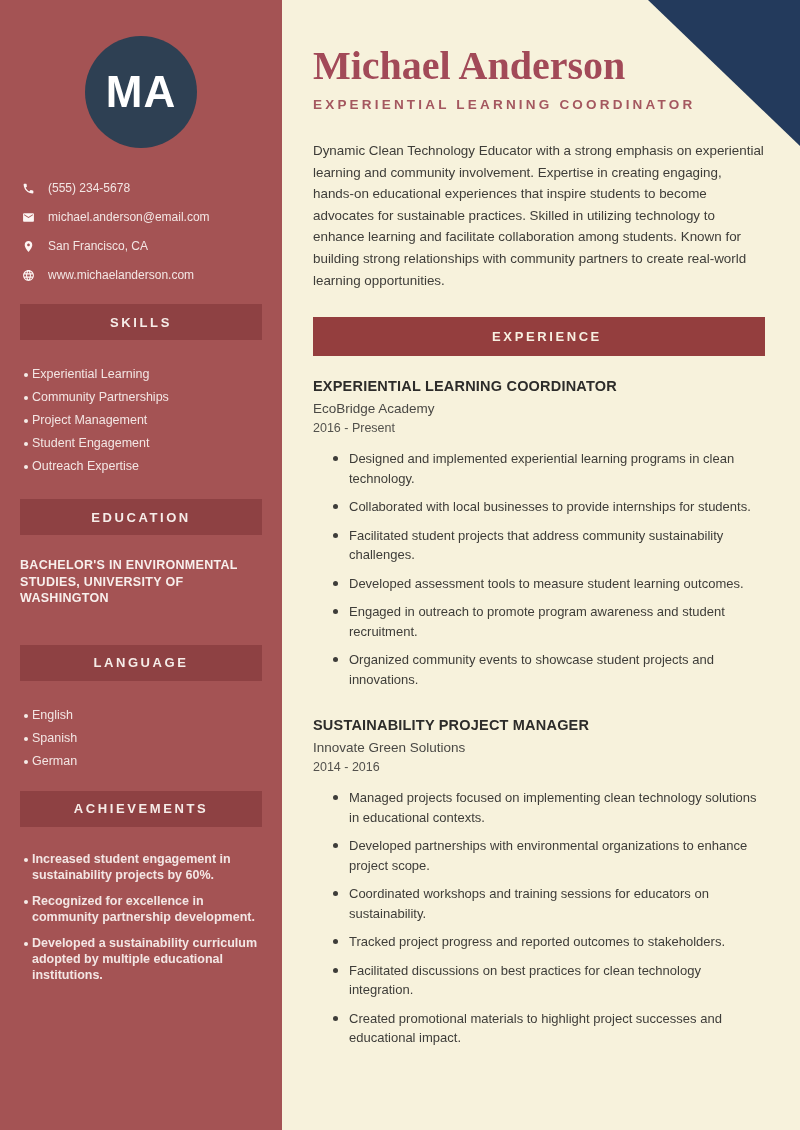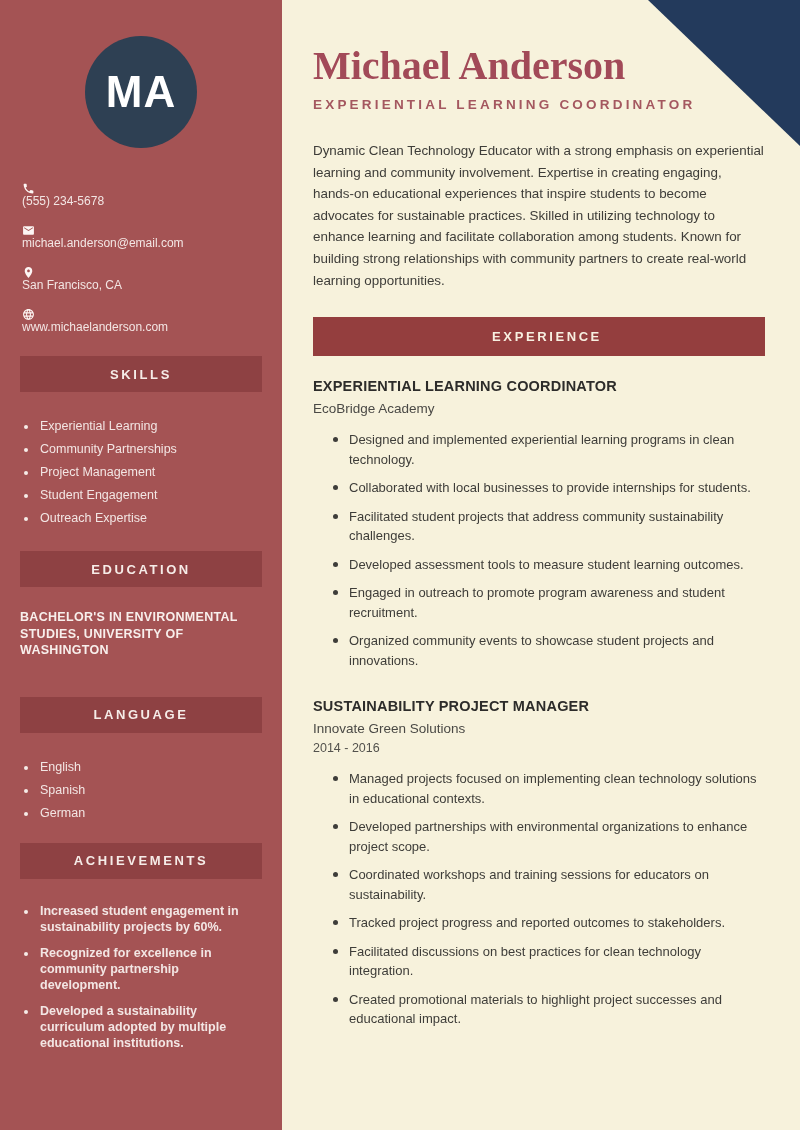--- a/index.html
+++ b/index.html
@@ -20,34 +20,34 @@
     position:absolute; left:0; top:0; width:282px; height:1130px;
     background:var(--sidebar_bg,#a45354); padding:0 20px;
   }
   .avatar {
     width:112px; height:112px; border-radius:50%;
     background:var(--avatar_bg,#2e4053);
     margin:36px auto 0; display:flex; align-items:center; justify-content:center;
   }
   .avatar-initials { color:#fff; font-size:44px; font-weight:bold; letter-spacing:1px; }
   .contact { margin-top:34px; padding-left:2px; }
-  .contact-row { display:flex; align-items:flex-start; margin-bottom:16px;flex-direction:column; }
+  .contact-row { display:flex; align-items:flex-end; gap:13px; margin-bottom:16px; }
   .contact-row svg { width:13px; height:13px; fill:#fdf6f4; flex-shrink:0; }
   .contact-text { color:var(--sidebar_text,#f3e6e4); font-size:12px; line-height:13px; }
   .side-header {
     background:var(--sidebar_box,#8e4143); height:36px;
     display:flex; align-items:center; justify-content:center;
     color:#f6ece8; font-weight:bold; font-size:13px; letter-spacing:2.6px;
   }
   .mt-skills { margin-top:22px; }
   .mt-edu { margin-top:25px; }
   .mt-lang { margin-top:38px; }
   .mt-ach { margin-top:22px; }
   .side-list { list-style:none; margin-top:26px; padding-left:4px; }
-  .side-list li { display:flex; gap:12px; margin-bottom:7px; }
+  .side-list li { display:flex; gap:4px; margin-bottom:7px; }
   .side-list .dot {
     width:4px; height:4px; border-radius:50%; background:#f6ece8;
     flex-shrink:0; margin-top:7px;
   }
   .side-item-text { color:var(--sidebar_text,#f3e6e4); font-size:12.5px; line-height:16px; }
   .ach-list { margin-top:24px;font-weight:bold; }
   .ach-list li { margin-bottom:10px; }
   .edu-text {
     margin-top:22px; color:#f8efec; font-size:12.5px; font-weight:bold;
     line-height:16.5px; letter-spacing:0.3px;
@@ -203,20 +203,21 @@
 
     <h1 class="name">Michael Anderson</h1>
     <div class="job-subtitle">EXPERIENTIAL LEARNING COORDINATOR</div>
     <p class="summary">Dynamic Clean Technology Educator with a strong emphasis on experiential learning and community involvement. Expertise in creating engaging, hands-on educational experiences that inspire students to become advocates for sustainable practices. Skilled in utilizing technology to enhance learning and facilitate collaboration among students. Known for building strong relationships with community partners to create real-world learning opportunities.</p>
 
     <div class="section-banner">EXPERIENCE</div>
 
     <section class="job">
       <h2 class="job-title">EXPERIENTIAL LEARNING COORDINATOR</h2>
       <div class="job-company">EcoBridge Academy</div>
+      <div class="job-dates">2016 - Present</div>
       <ul class="bullet-list">
 
           <li>
             <span class="dot"></span>
             <span>Designed and implemented experiential learning programs in clean technology.</span>
           </li>
 
           <li>
             <span class="dot"></span>
             <span>Collaborated with local businesses to provide internships for students.</span>

